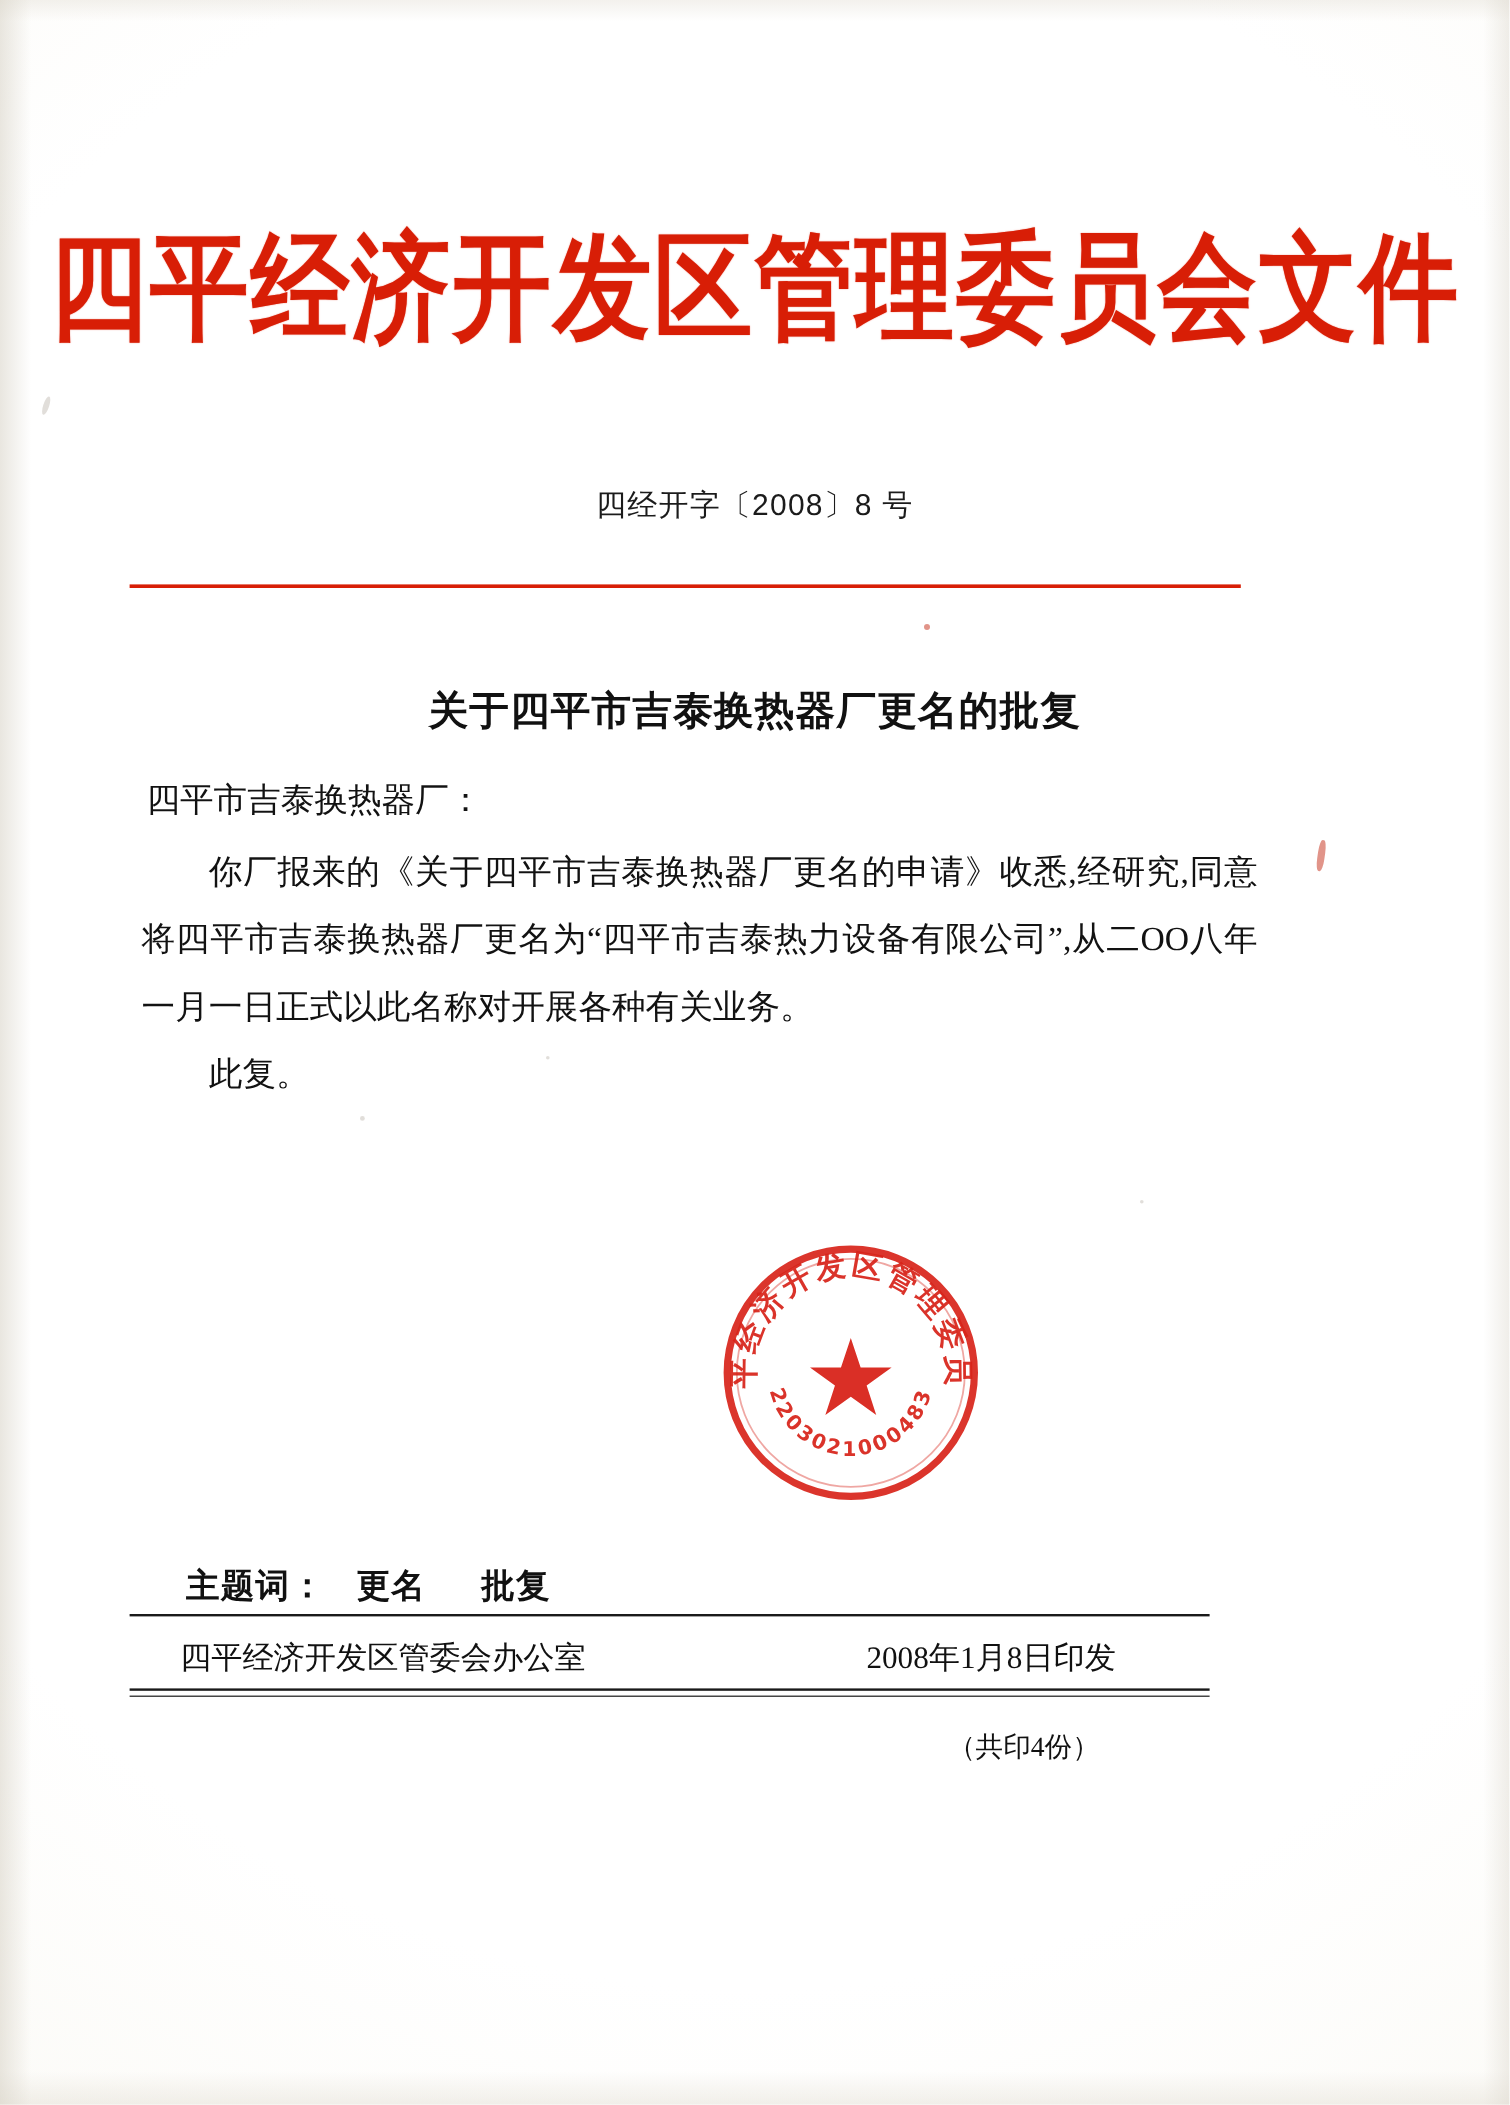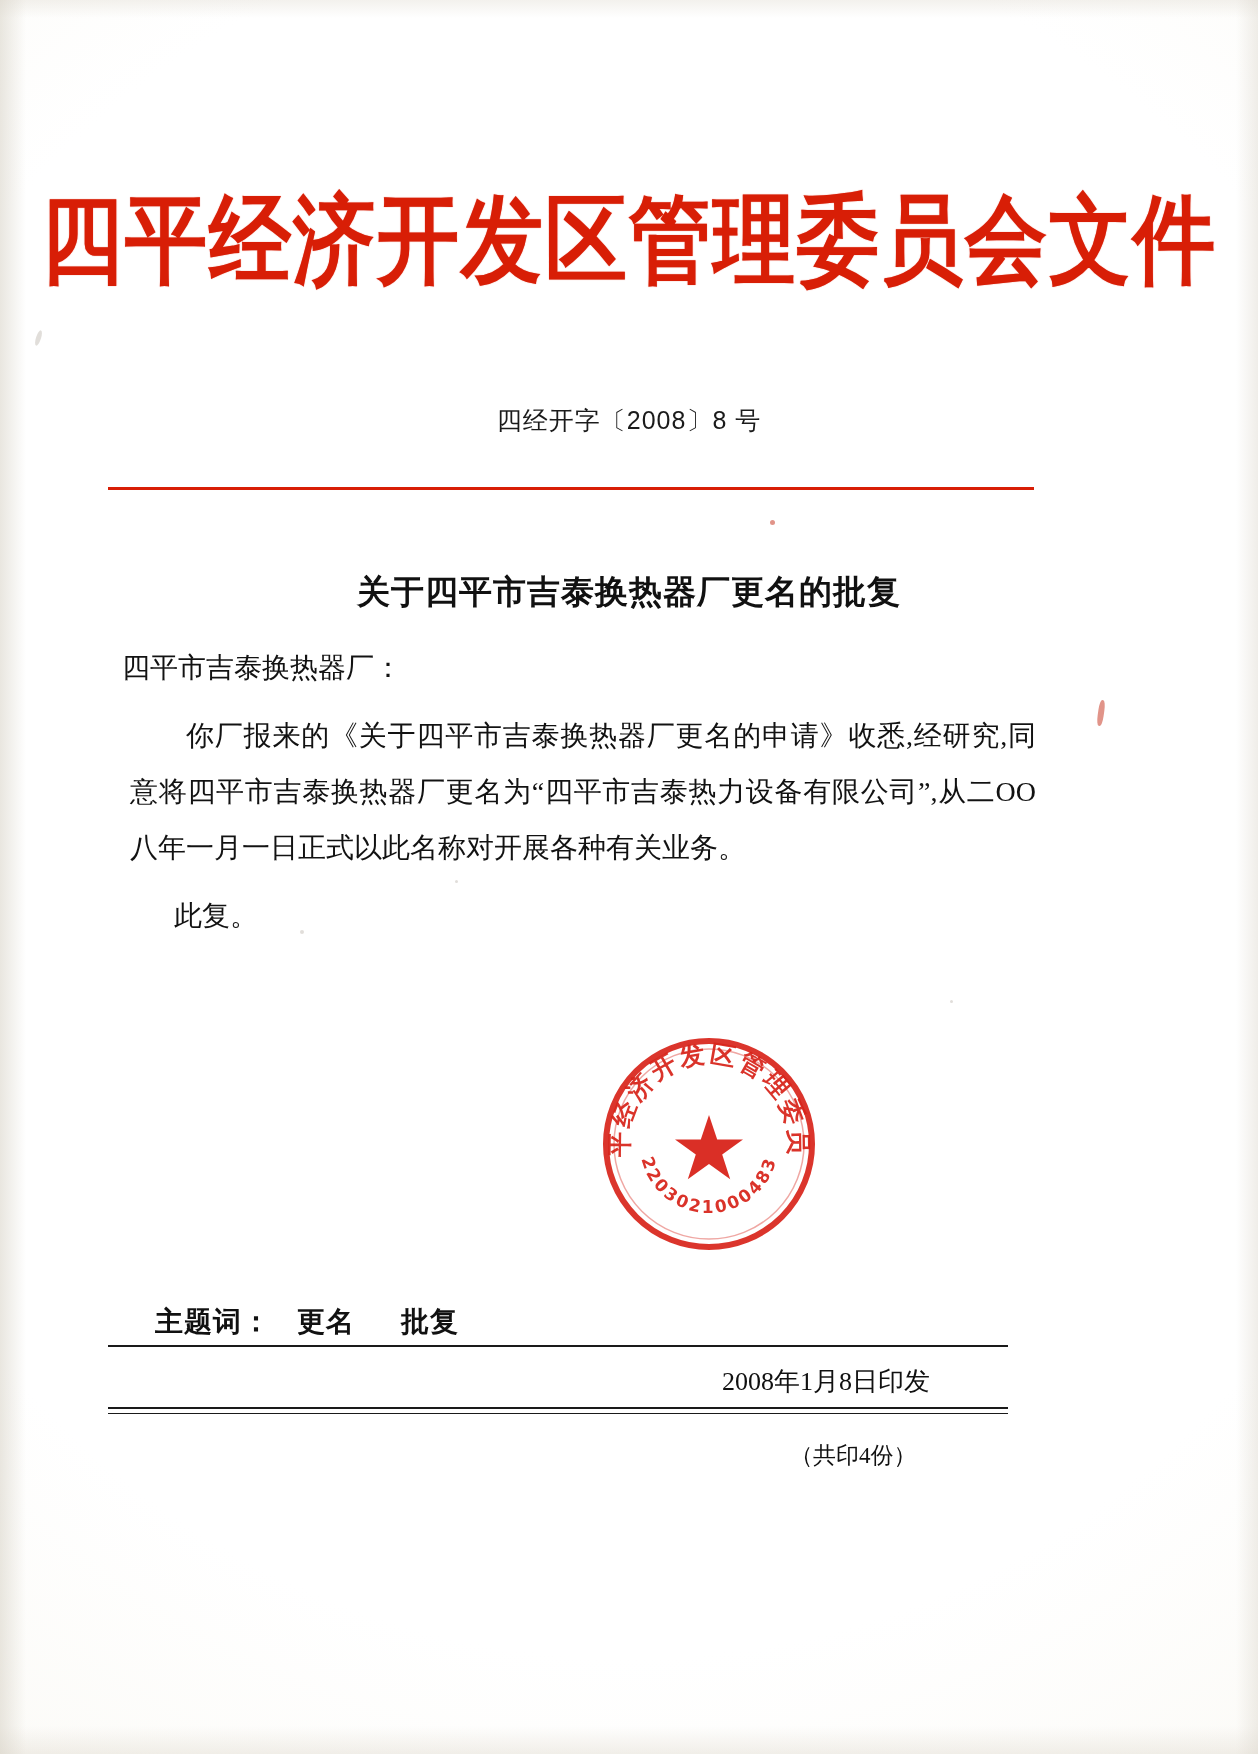--- a/index.html
+++ b/index.html
@@ -110,21 +110,21 @@
     left: 118px;
     top: 636px;
     width: 930px;
     font-size: 28px;
     color: #121212;
     line-height: 56px;
     font-family: "Liberation Serif", "DejaVu Serif", serif;
   }
   .salutation { margin: 4px; }
   .para {
-    margin: 12px;
+    margin: 0;
     text-indent: 2em;
     text-align: justify;
   }
   .para-short { margin: 0; text-indent: 2em; }
 
   
   .seal {
     position: absolute;
     left: 600px;
     top: 1035px;
@@ -241,20 +241,21 @@
     </svg>
   </div>
 
 
   <div class="kw-line">
     <span>主题词：</span><span class="kw-gap"></span><span>更名</span><span class="kw-gap2"></span><span>批复</span>
   </div>
 
   <div class="rule rule-1"></div>
 
+  <div class="footer-row footer-left">四平经济开发区管委会办公室</div>
 
   <div class="footer-row footer-right">2008年1月8日印发</div>
 
   <div class="rule rule-2"></div>
   <div class="rule rule-3"></div>
 
   <div class="copies">（共印4份）</div>
 
 </div>
 

